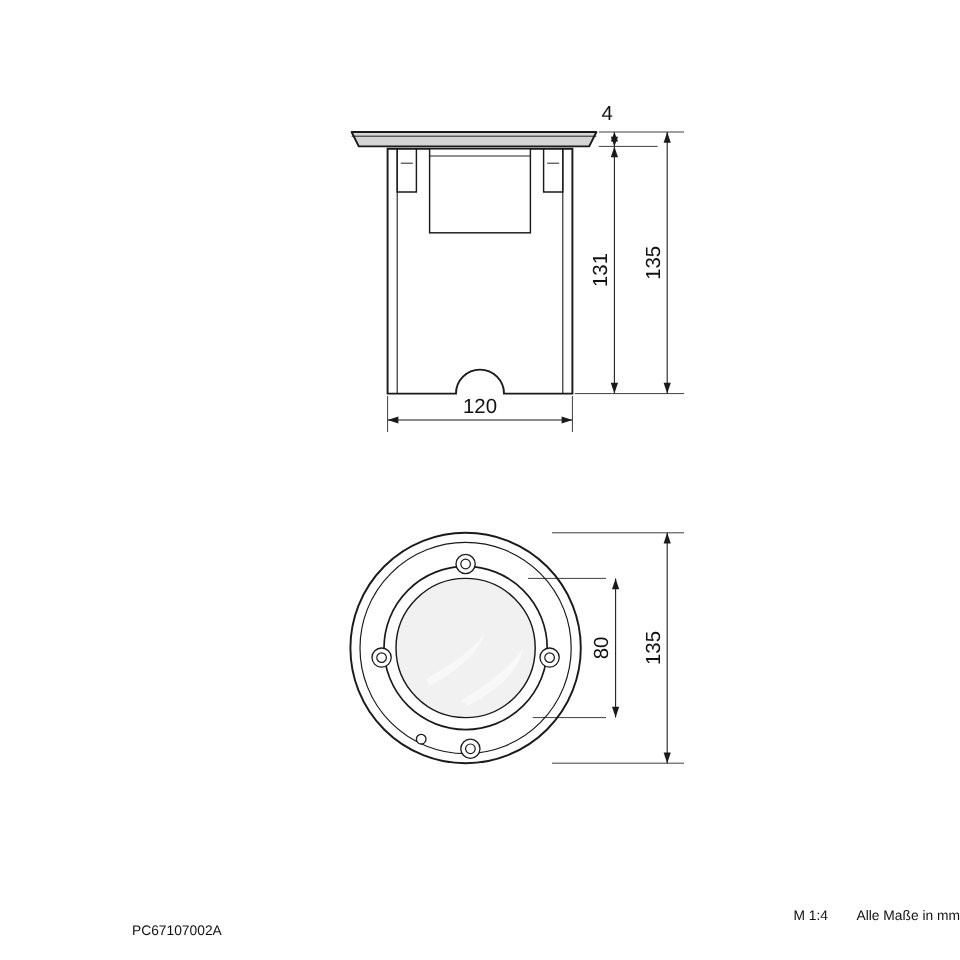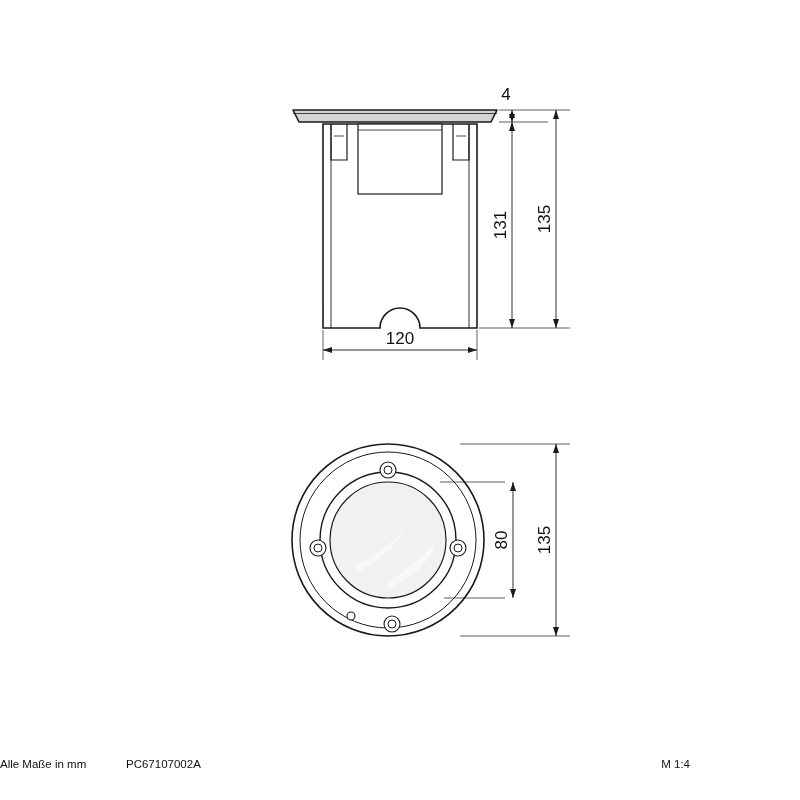--- a/index.html
+++ b/index.html
@@ -31,30 +31,29 @@
     left: 0;
     bottom: 24px;
     width: 800px;
     height: 18px;
     font-size: 11.5px;
     color: #111111;
   }
   .footer-left {
     position: absolute;
     left: 110px;
-    top: 0;
+    top: 12px;
     white-space: nowrap;
-    margin-left: 16px;
   }
   .footer-center {
     position: absolute;
     left: 0;
     top: 0;
     width: 800px;
-    text-align: left;
+    text-align: right;
     white-space: nowrap;
   }
   .footer-right {
     position: absolute;
     right: 110px;
     top: 0;
     white-space: nowrap;
     margin-left: 30px;
   }
   text {

